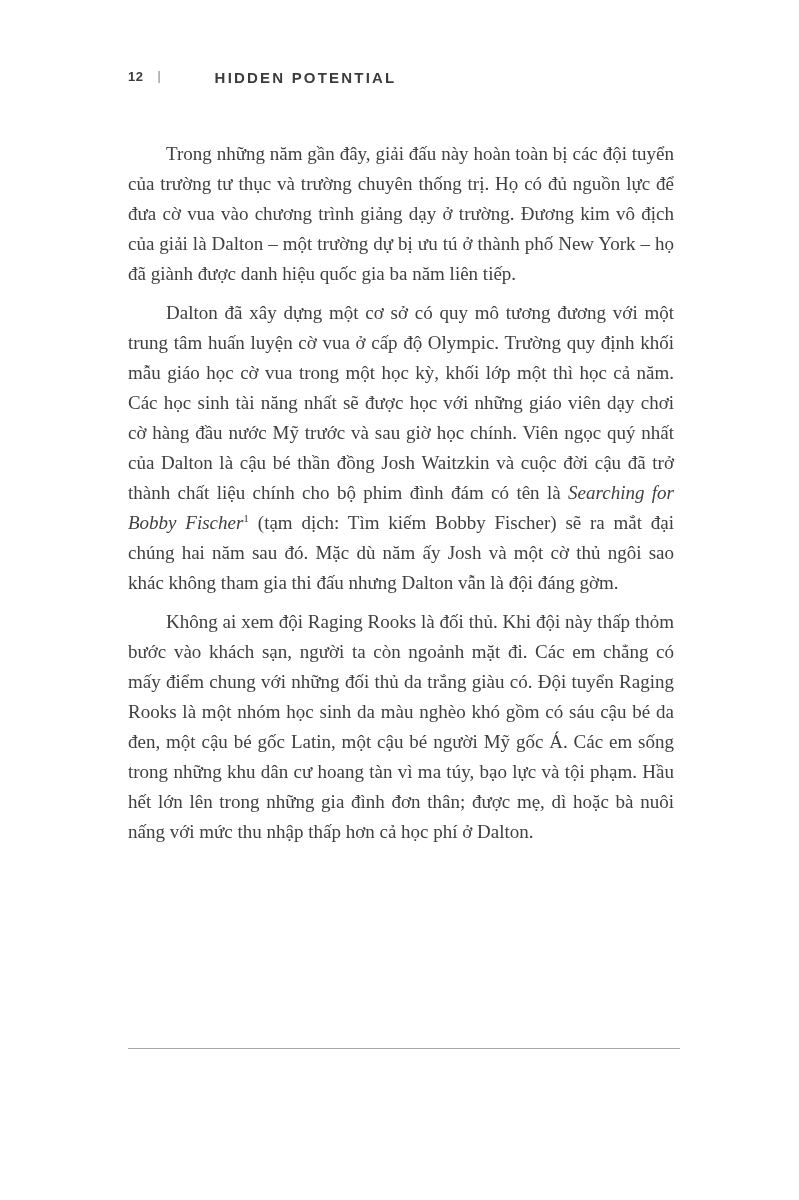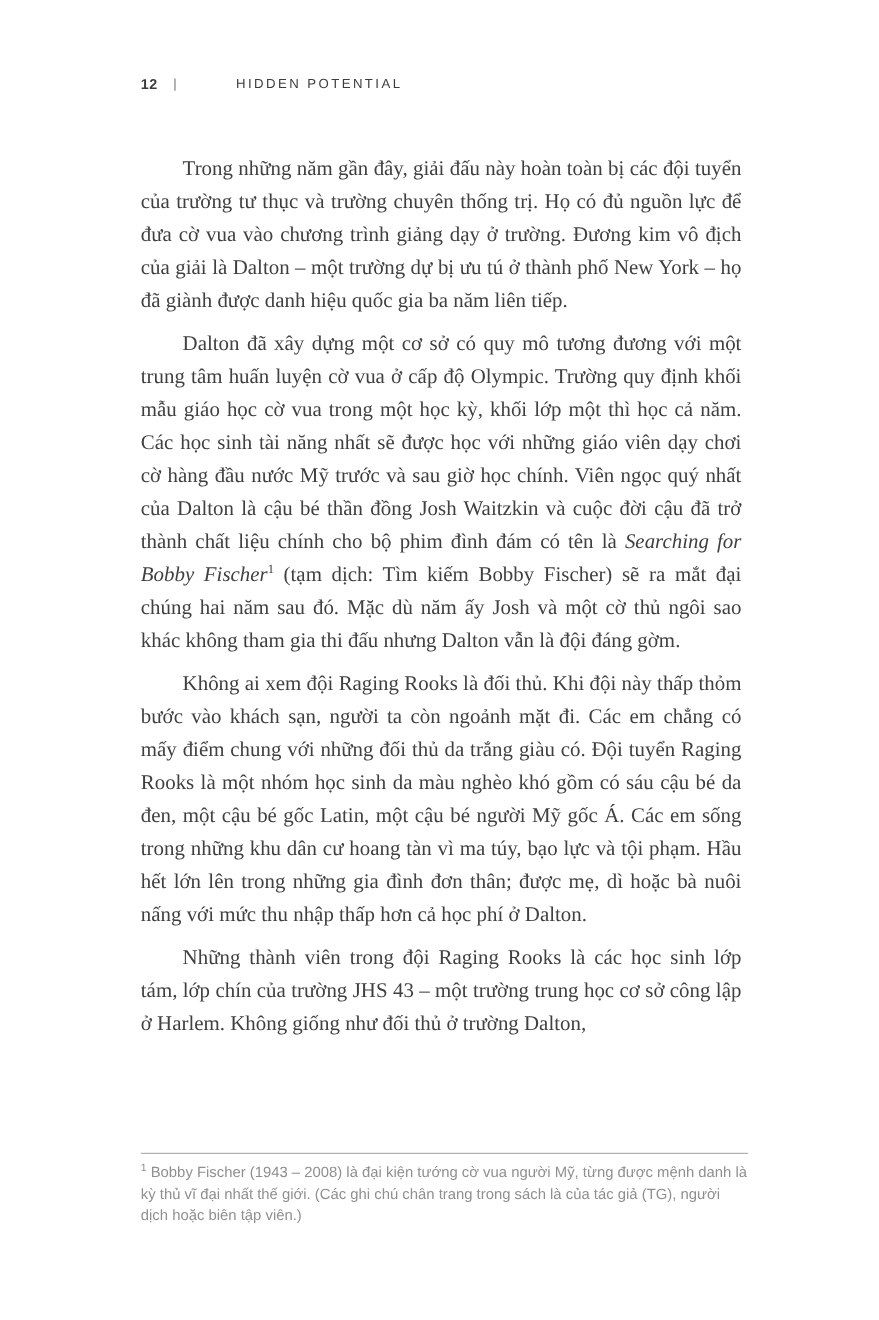--- a/index.html
+++ b/index.html
@@ -30,22 +30,22 @@
     font-size: 13px;
     font-weight: 700;
     letter-spacing: 0.5px;
   }
   .running-head .sep {
     font-size: 12px;
     color: #777777;
     font-weight: 400;
   }
   .running-head .booktitle {
-    font-size: 12px;
-    font-weight: 400;
+    font-size: 15px;
+    font-weight: 700;
     letter-spacing: 2.2px;
     padding-left: 40px;
   }
   
   .body-text {
     position: absolute;
     top: 139px;
     left: 128px;
     width: 546px;
     color: #404040;
@@ -98,21 +98,19 @@
   <header class="running-head">
     <span class="pagenum">12</span>
     <span class="sep">|</span>
     <span class="booktitle">HIDDEN POTENTIAL</span>
   </header>
 
   <main class="body-text">
     <p><span>Trong những năm gần đây, giải đấu này hoàn toàn bị các đội tuyển của trường tư thục và trường chuyên thống trị. Họ có đủ nguồn lực để đưa cờ vua vào chương trình giảng dạy ở trường. Đương kim vô địch của giải là Dalton – một trường dự bị ưu tú ở thành phố New York – họ đã giành được danh hiệu quốc gia ba năm liên tiếp.</span></p>
     <p><span>Dalton đã xây dựng một cơ sở có quy mô tương đương với một trung tâm huấn luyện cờ vua ở cấp độ Olympic. Trường quy định khối mẫu giáo học cờ vua trong một học kỳ, khối lớp một thì học cả năm. Các học sinh tài năng nhất sẽ được học với những giáo viên dạy chơi cờ hàng đầu nước Mỹ trước và sau giờ học chính. Viên ngọc quý nhất của Dalton là cậu bé thần đồng Josh Waitzkin và cuộc đời cậu đã trở thành chất liệu chính cho bộ phim đình đám có tên là </span><em>Searching for Bobby Fischer</em><sup>1</sup><span> (tạm dịch: Tìm kiếm Bobby Fischer) sẽ ra mắt đại chúng hai năm sau đó. Mặc dù năm ấy Josh và một cờ thủ ngôi sao khác không tham gia thi đấu nhưng Dalton vẫn là đội đáng gờm.</span></p>
     <p><span>Không ai xem đội Raging Rooks là đối thủ. Khi đội này thấp thỏm bước vào khách sạn, người ta còn ngoảnh mặt đi. Các em chẳng có mấy điểm chung với những đối thủ da trắng giàu có. Đội tuyển Raging Rooks là một nhóm học sinh da màu nghèo khó gồm có sáu cậu bé da đen, một cậu bé gốc Latin, một cậu bé người Mỹ gốc Á. Các em sống trong những khu dân cư hoang tàn vì ma túy, bạo lực và tội phạm. Hầu hết lớn lên trong những gia đình đơn thân; được mẹ, dì hoặc bà nuôi nấng với mức thu nhập thấp hơn cả học phí ở Dalton.</span></p>
-    <p><span>Những thành viên trong đội Raging Rooks là các học sinh lớp tám, lớp chín của trường JHS 43 – một trường trung học cơ sở công lập ở Harlem. Không giống như đối thủ ở trường Dalton,</span></p>
   </main>
 
   <footer class="footnote-area">
     <div class="footnote-rule"></div>
-    <p class="footnote"><sup>1</sup><span> Bobby Fischer (1943 – 2008) là đại kiện tướng cờ vua người Mỹ, từng được mệnh danh là kỳ thủ vĩ đại nhất thế giới. (Các ghi chú chân trang trong sách là của tác giả (TG), người dịch hoặc biên tập viên.)</span></p>
   </footer>
 
 </div>
 
 </body></html>

